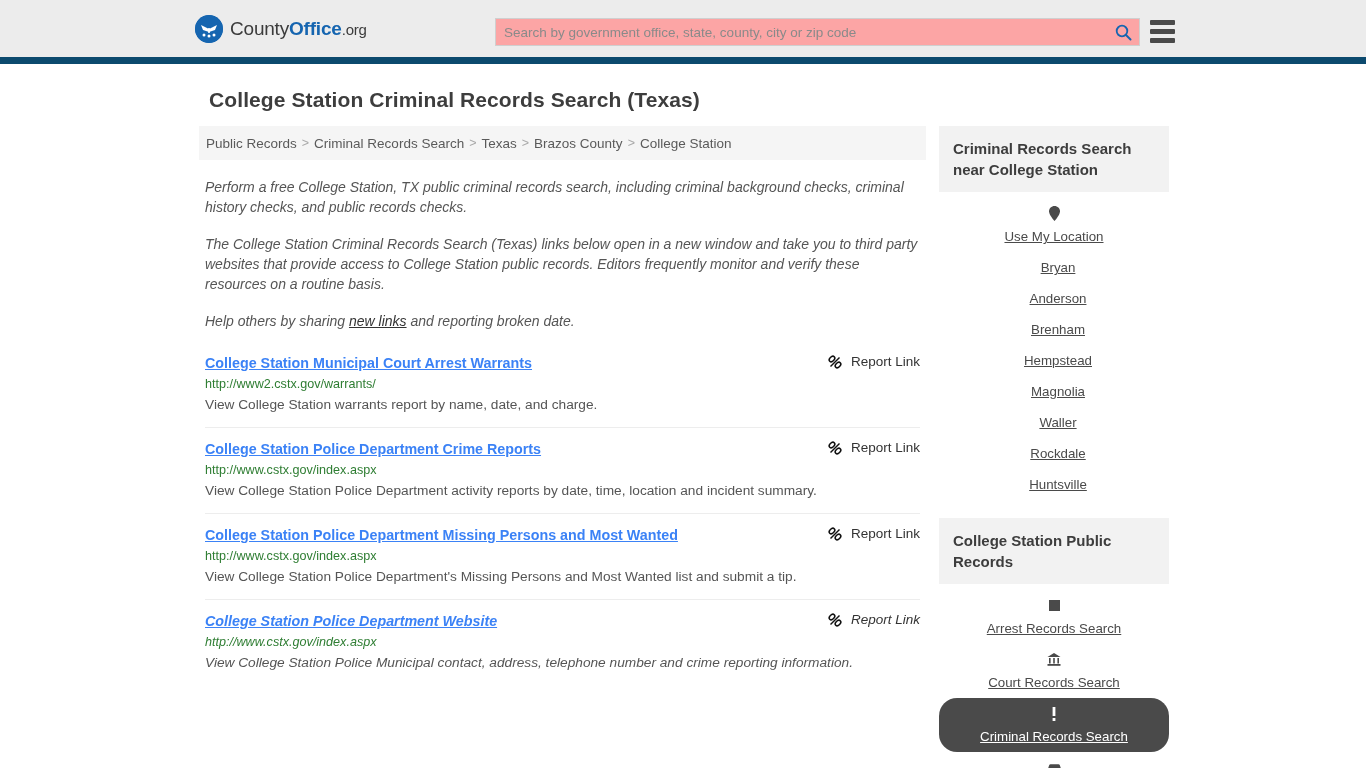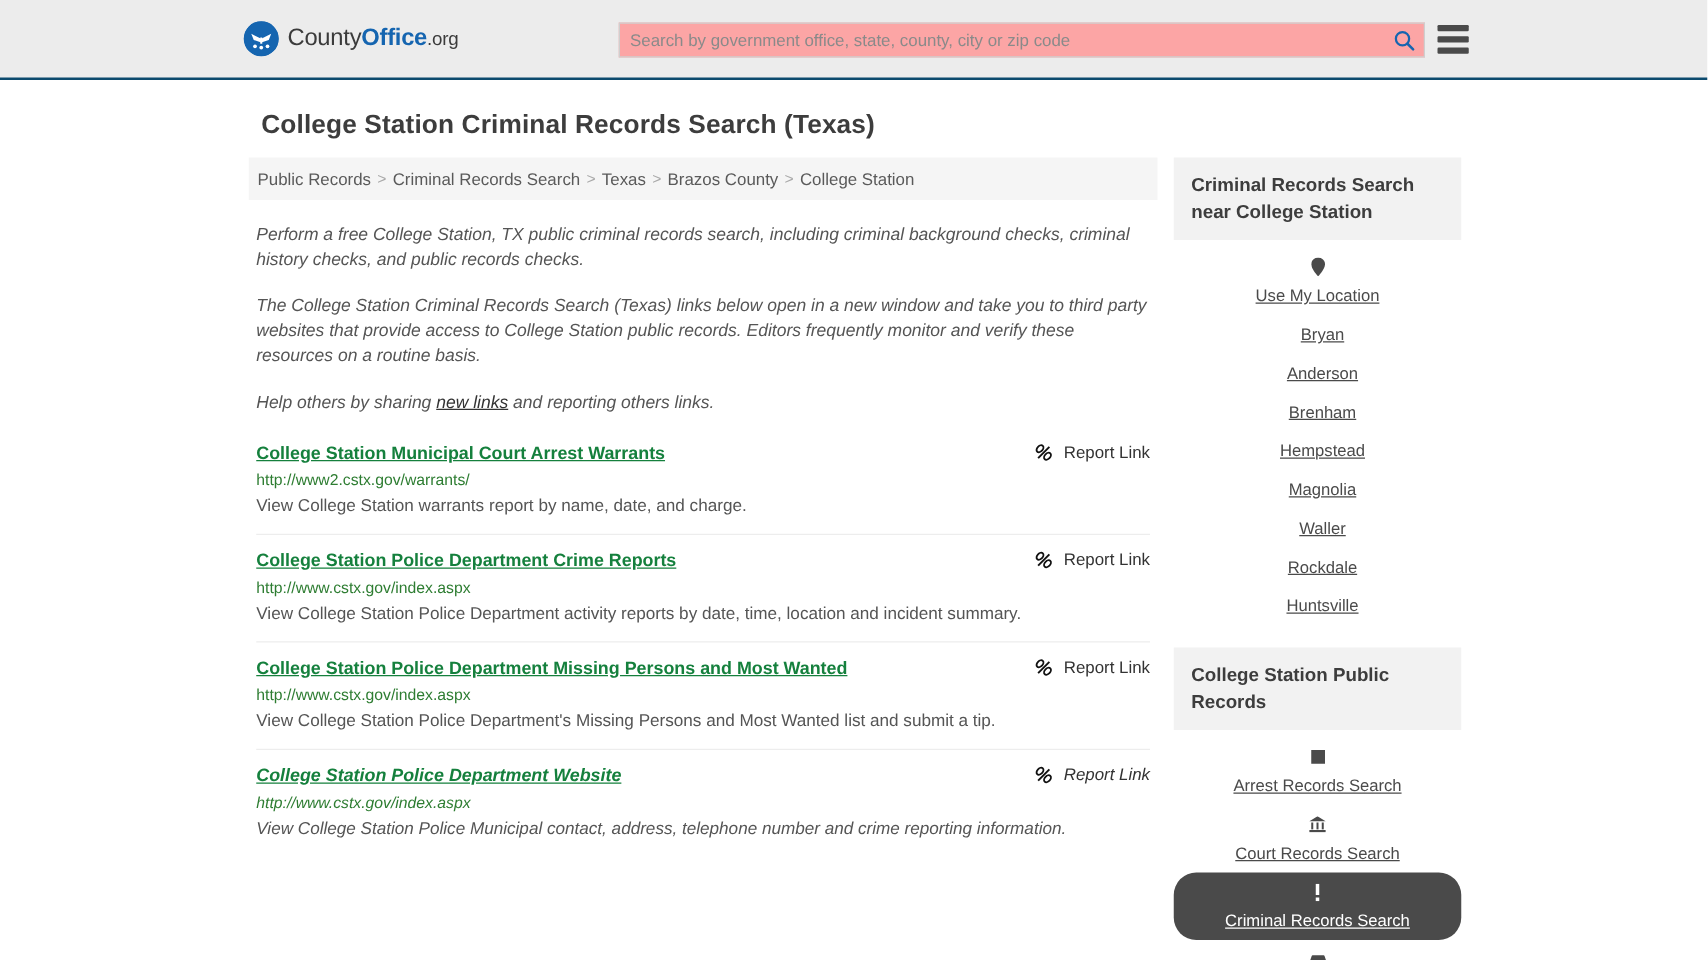--- a/index.html
+++ b/index.html
@@ -9,21 +9,21 @@
     overflow: hidden;
     background: #ffffff;
     font-family: "Liberation Sans", sans-serif;
     -webkit-font-smoothing: antialiased;
   }
 
   
   .site-header {
     height: 64px;
     background: #ececec;
-    border-bottom: 2px solid #0c4a6e;
+    border-bottom: 7px solid #0c4a6e;
     display: flex;
     align-items: center;
     position: relative;
   }
   .logo {
     display: flex;
     align-items: center;
     margin-left: 195px;
     gap: 7px;
     cursor: pointer;
@@ -161,21 +161,21 @@
   .result {
     border-bottom: 1px solid #ededed;
     padding-bottom: 12px;
     margin-bottom: 12px;
     position: relative;
   }
   .result:first-child { }
   .result-title {
     font-size: 14.3px;
     font-weight: bold;
-    color: #15803d;
+    color: #3b82f6;
     text-decoration: underline;
     cursor: pointer;
     display: inline-block;
     max-width: 590px;
   }
   .result-url {
     display: block;
     font-size: 12.6px;
     color: #2e7d32;
     margin-top: 5px;
@@ -290,21 +290,21 @@
       <a>Texas</a>
       <span class="sep">&gt;</span>
       <a>Brazos County</a>
       <span class="sep">&gt;</span>
       <a>College Station</a>
     </nav>
 
     <div class="intro">
       <p>Perform a free College Station, TX public criminal records search, including criminal background checks, criminal history checks, and public records checks.</p>
       <p>The College Station Criminal Records Search (Texas) links below open in a new window and take you to third party websites that provide access to College Station public records. Editors frequently monitor and verify these resources on a routine basis.</p>
-      <p><span>Help others by sharing </span><a>new links</a><span> and reporting others links.</span></p>
+      <p><span>Help others by sharing </span><a>new links</a><span> and reporting broken date.</span></p>
     </div>
 
     <div class="results">
 
       <div class="result">
         <a class="result-title">College Station Municipal Court Arrest Warrants</a>
         <div class="report-link">
           <svg width="16" height="16" viewBox="0 0 16 16">
             <g stroke="#111" stroke-width="1.5" fill="none">
               <ellipse cx="5" cy="5" rx="3.2" ry="2.2" transform="rotate(-45 5 5)"></ellipse>

